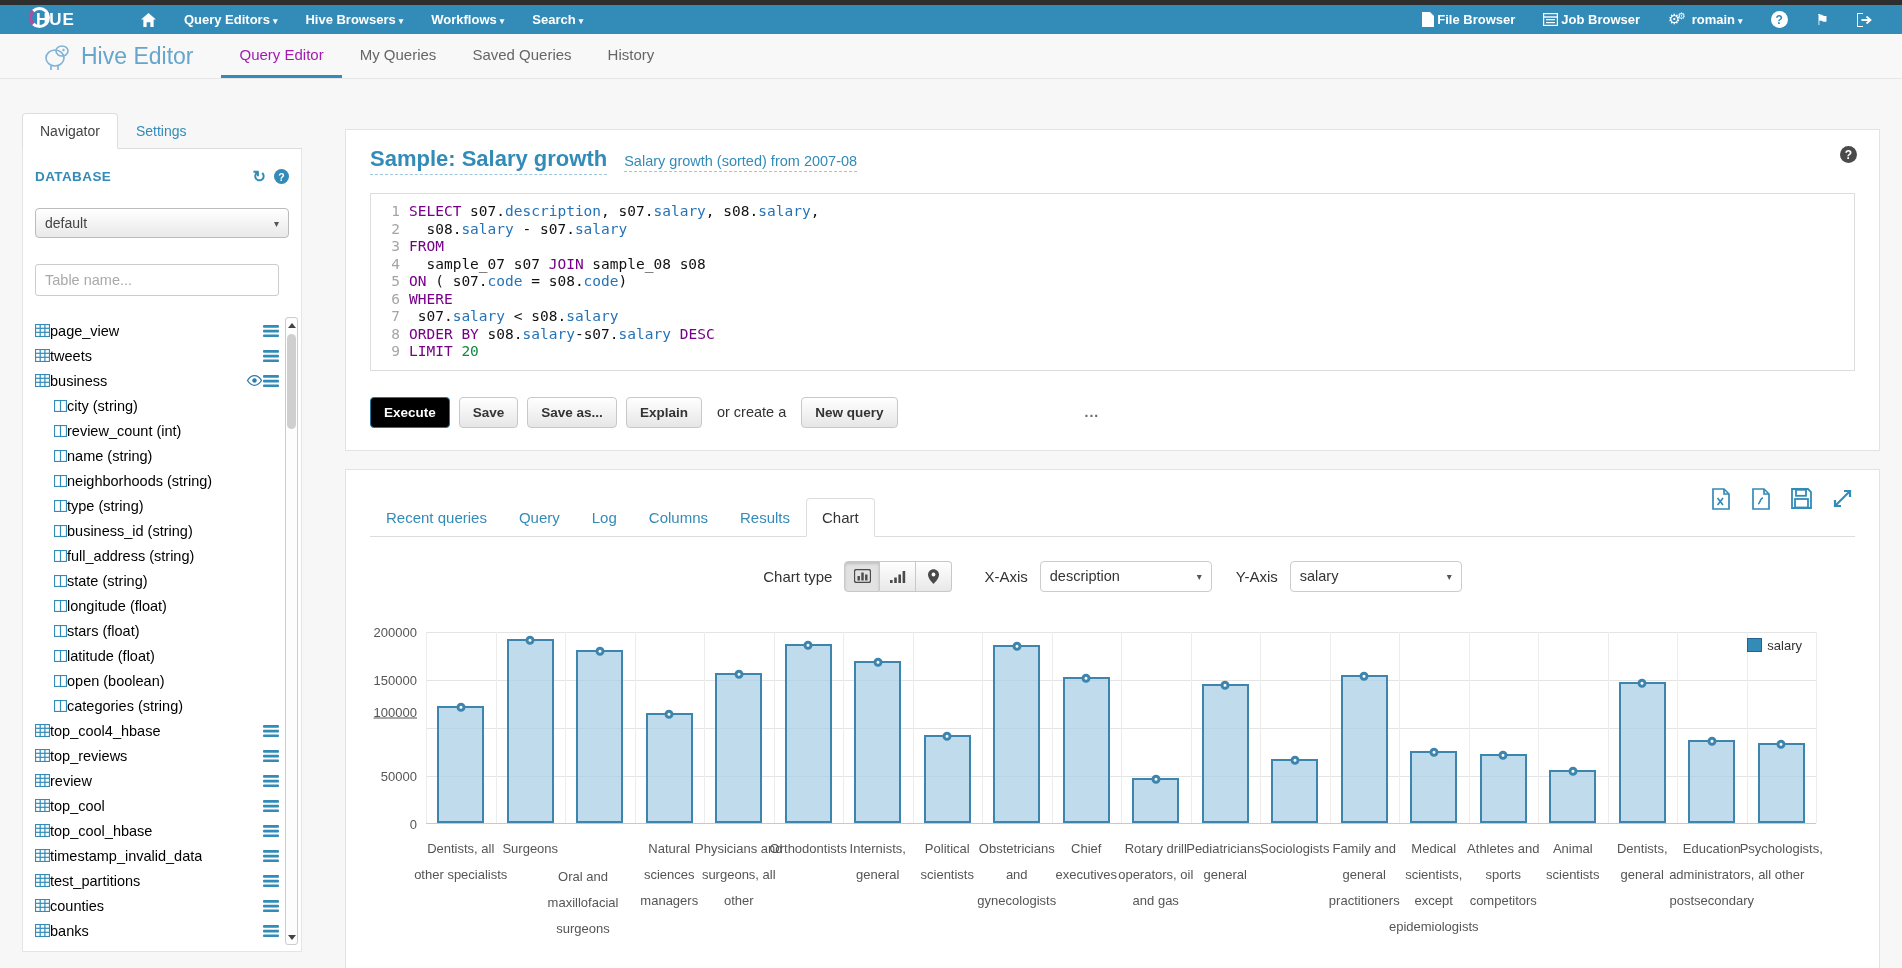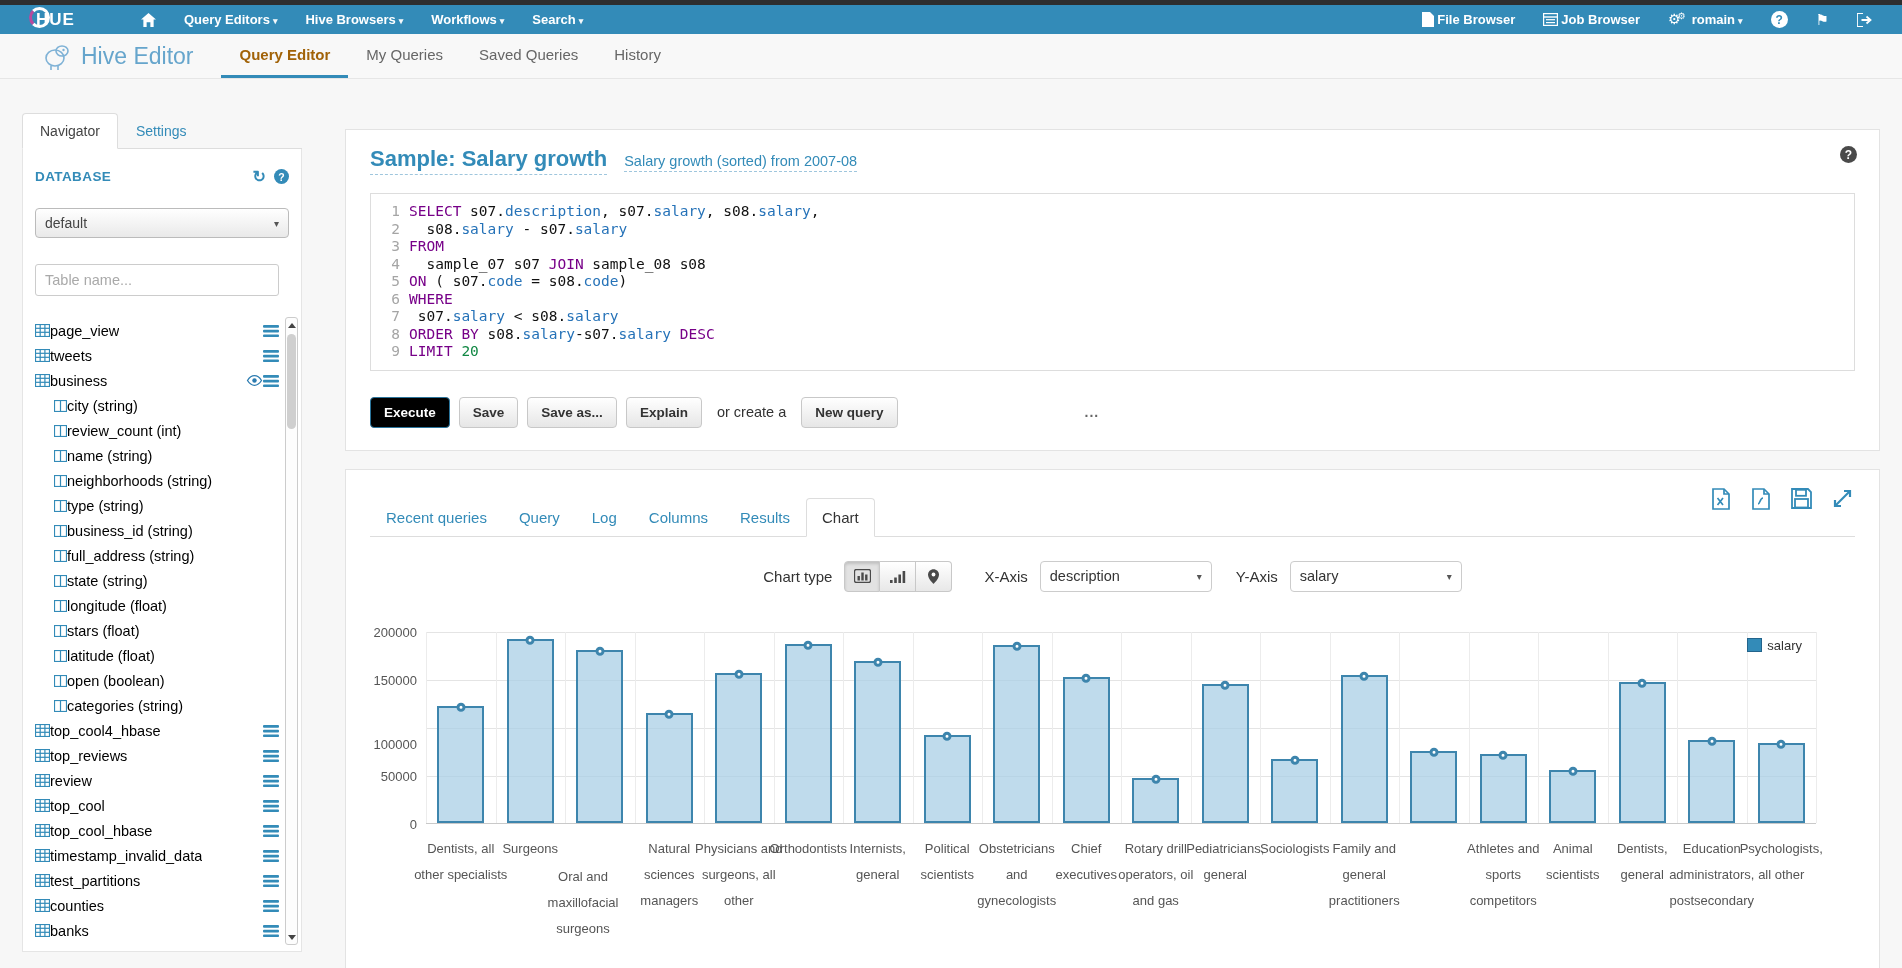--- a/index.html
+++ b/index.html
@@ -27,21 +27,21 @@
   .gear-wrap { font-weight:normal; font-size:14px; line-height:1; position:relative; top:-1px; }
   .gear-sm { font-size:9px; position:relative; top:-5px; left:-3px; }
   
   .subnav {
     height:45px; background:#f8f8f8; border-bottom:1px solid #e6e6e6;
     display:flex; align-items:stretch; padding:0 0 0 42px;
   }
   .brand { display:flex; align-items:center; gap:9px; margin-right:28px; }
   .brand-title { font-size:23px; color:#66a5cc; }
   .subtab { display:flex; align-items:center; padding:0 18px; font-size:15px; color:#666; cursor:pointer; border-bottom:3px solid transparent; }
-  .subtab.active { color:#a16207; font-weight:bold; border-bottom-color:#338bb8; }
+  .subtab.active { color:#a21caf; font-weight:normal; border-bottom-color:#338bb8; }
   
   .page { display:flex; padding:0 22px; gap:43px; align-items:flex-start; }
   
   .sidebar { width:280px; flex:none; margin-top:34px; }
   .side-tabs { display:flex; border-bottom:1px solid #ddd; }
   .side-tab { padding:9px 17px; font-size:14px; color:#338bb8; cursor:pointer; margin-bottom:-1px; border:1px solid transparent; border-radius:4px 4px 0 0; }
   .side-tab.active { background:#fff; color:#444; border-color:#ddd; border-bottom-color:#fff; }
   .side-content { background:#fff; border:1px solid #e5e5e5; border-top:none; height:803px; padding:14px 12px 0 12px; position:relative; overflow:hidden; }
   .db-head { display:flex; align-items:center; margin-top:4px; }
   .db-label { color:#338bb8; font-weight:bold; font-size:13.5px; letter-spacing:.4px; }
@@ -663,21 +663,21 @@
           <span class="spacer"></span>
           <span class="sel-caret">▾</span>
         </span>
       </div>
       <div class="chart-wrap">
         <div class="plot" id="plot">
             <div class="ytick" style="top: 192px;">0</div>
             <div class="gridline" style="top: 144px;"></div>
             <div class="ytick" style="top: 144px;">50000</div>
             <div class="gridline" style="top: 96px;"></div>
-            <div class="ytick" style="top: 112px;">100000</div>
+            <div class="ytick" style="top: 80px; text-decoration: underline;">100000</div>
             <div class="gridline" style="top: 48px;"></div>
             <div class="ytick" style="top: 48px;">150000</div>
             <div class="gridline" style="top: 0px;"></div>
             <div class="ytick" style="top: 0px;">200000</div>
             <div class="vline" style="left: 0px;"></div>
             <div class="vline" style="left: 69.5px;"></div>
             <div class="vline" style="left: 139px;"></div>
             <div class="vline" style="left: 208.5px;"></div>
             <div class="vline" style="left: 278px;"></div>
             <div class="vline" style="left: 347.5px;"></div>
@@ -769,20 +769,21 @@
             <div class="xlabel" style="left: 312.75px;">Physicians and surgeons, all other</div>
             <div class="xlabel" style="left: 382.25px;">Orthodontists</div>
             <div class="xlabel" style="left: 451.75px;">Internists, general</div>
             <div class="xlabel" style="left: 521.25px;">Political scientists</div>
             <div class="xlabel" style="left: 590.75px;">Obstetricians and gynecologists</div>
             <div class="xlabel" style="left: 660.25px;">Chief executives</div>
             <div class="xlabel" style="left: 729.75px;">Rotary drill operators, oil and gas</div>
             <div class="xlabel" style="left: 799.25px;">Pediatricians, general</div>
             <div class="xlabel" style="left: 868.75px;">Sociologists</div>
             <div class="xlabel" style="left: 938.25px;">Family and general practitioners</div>
+            <div class="xlabel" style="left: 1007.75px;">Medical scientists, except epidemiologists</div>
             <div class="xlabel" style="left: 1077.25px;">Athletes and sports competitors</div>
             <div class="xlabel" style="left: 1146.75px;">Animal scientists</div>
             <div class="xlabel" style="left: 1216.25px;">Dentists, general</div>
             <div class="xlabel" style="left: 1285.75px;">Education administrators, postsecondary</div>
             <div class="xlabel" style="left: 1355.25px;">Psychologists, all other</div>
           </div>
       </div>
     </section>
   </main>
 </div>

